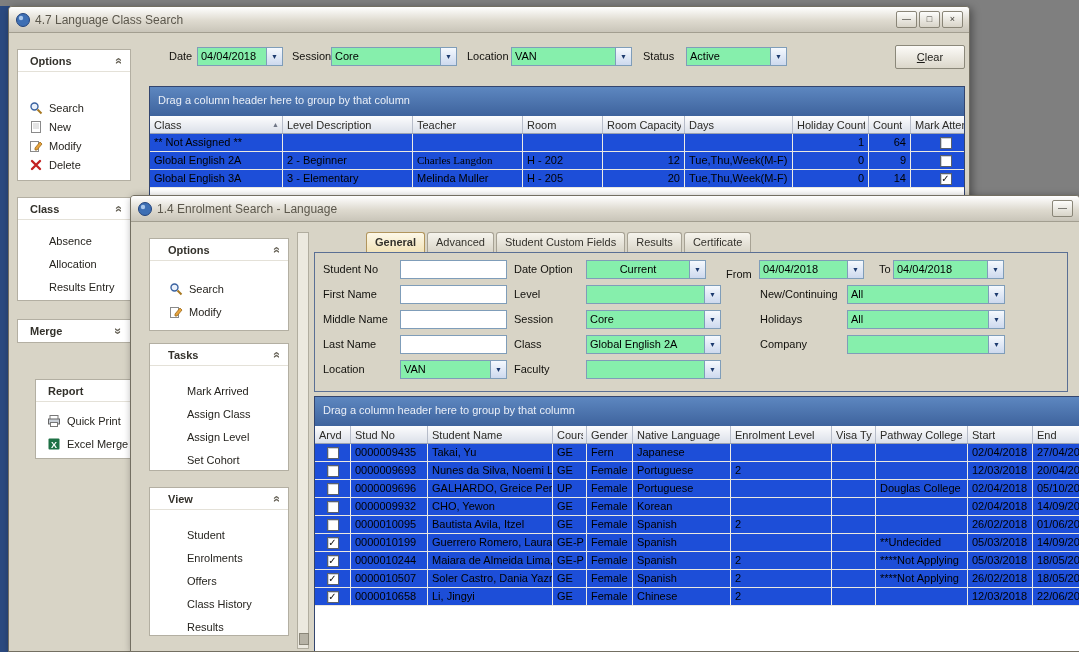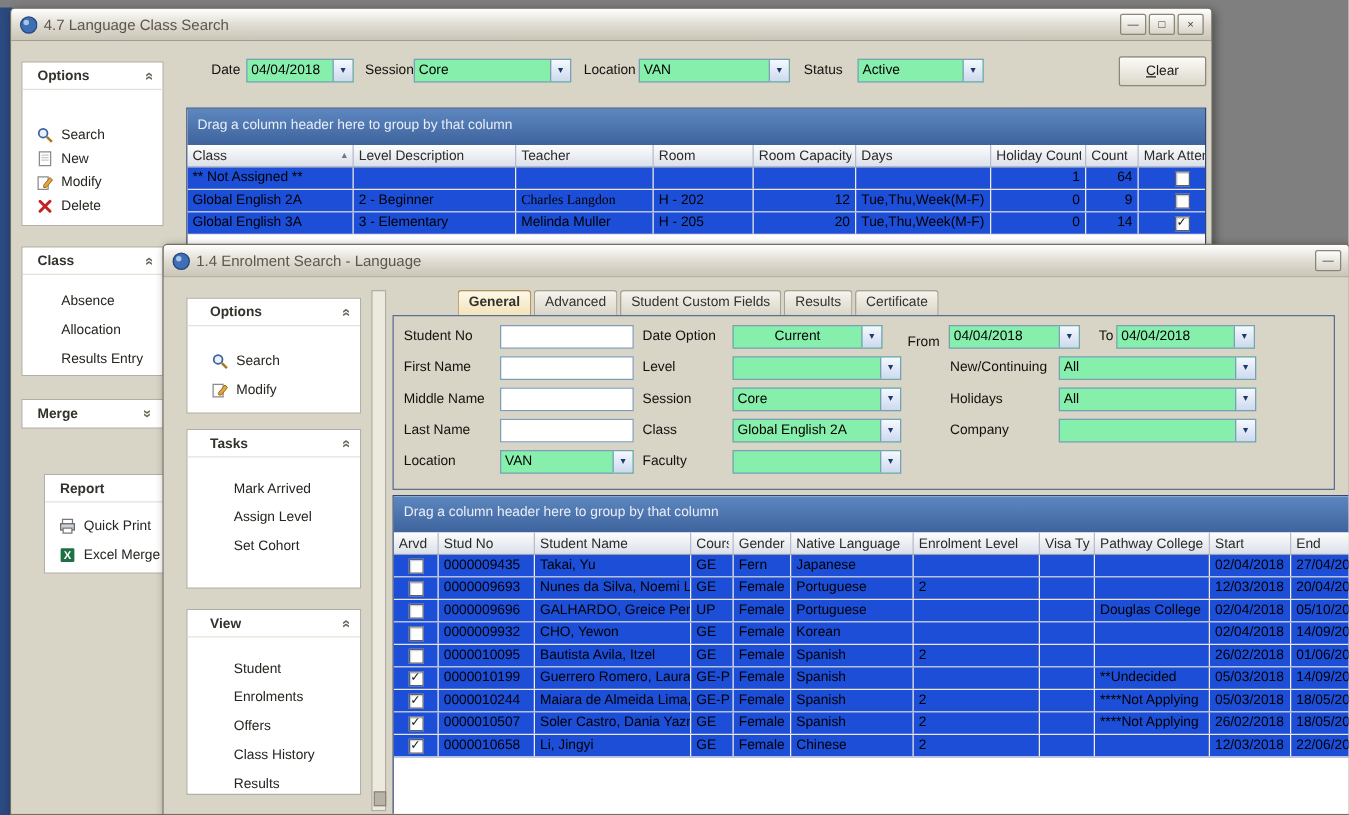--- a/index.html
+++ b/index.html
@@ -335,20 +335,23 @@
       <div class="panel tall" style="left:18px;top:121px;width:140px;height:128px;">
         <div class="panel-h indent">
           <span>Tasks</span>
           <span class="chev">»</span>
         </div>
         <div class="pitems" style="padding-top:13px;">
           <div class="pitem noicon">
               <span>Mark Arrived</span>
             </div>
           <div class="pitem noicon">
+              <span>Assign Class</span>
+            </div>
+          <div class="pitem noicon">
               <span>Assign Level</span>
             </div>
           <div class="pitem noicon">
               <span>Set Cohort</span>
             </div>
         </div>
       </div>
 
       <div class="panel tall" style="left:18px;top:265px;width:140px;height:149px;">
         <div class="panel-h indent">

